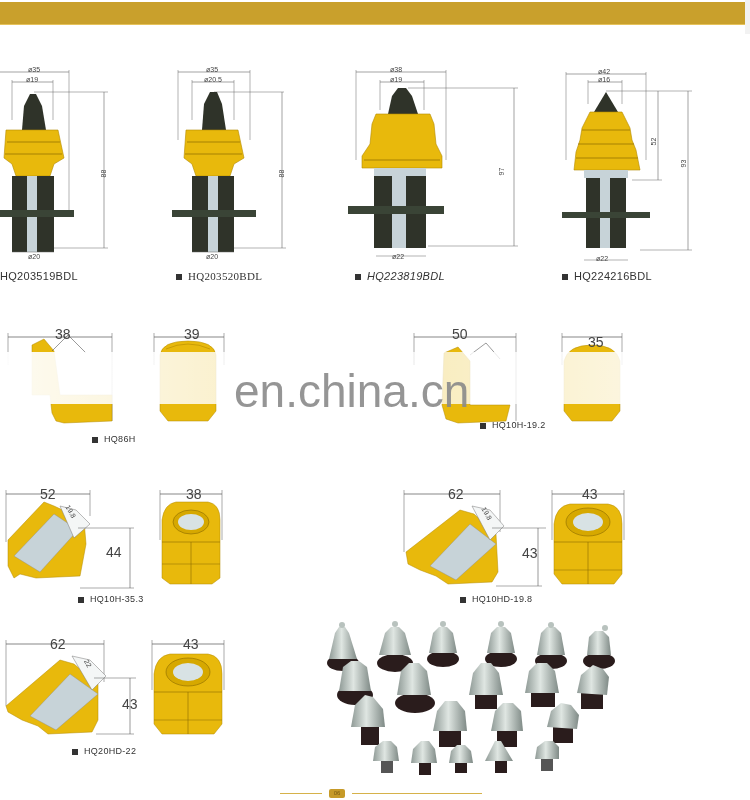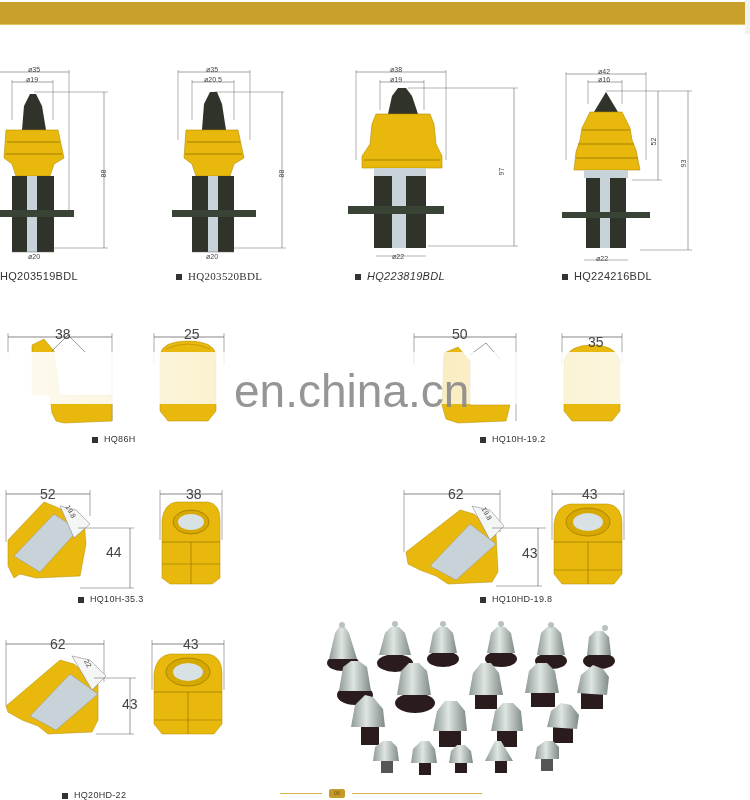--- a/index.html
+++ b/index.html
@@ -145,42 +145,42 @@
     <line x1="64" y1="10" x2="82" y2="28" stroke="#555" stroke-width="0.6"></line>
   </svg>
   <div class="dim dim-big" style="left:55px;top:326px;">38</div>
   <svg width="80" height="100" style="left:150px;top:325px;">
     <line x1="4" y1="12" x2="74" y2="12" stroke="#555" stroke-width="0.7"></line>
     <line x1="4" y1="8" x2="4" y2="40" stroke="#555" stroke-width="0.5"></line>
     <line x1="74" y1="8" x2="74" y2="40" stroke="#555" stroke-width="0.5"></line>
     <path d="M10 30 Q12 16 38 16 Q64 16 66 30 L66 86 L58 96 L18 96 L10 86 Z" fill="#e8b90c" stroke="#b38a00" stroke-width="0.5"></path>
     <path d="M16 24 Q38 14 60 24" fill="none" stroke="#b38a00" stroke-width="0.6"></path>
   </svg>
-  <div class="dim dim-big" style="left:184px;top:326px;">25</div>
+  <div class="dim dim-big" style="left:184px;top:326px;">39</div>
   <div class="label small-label" style="left:92px;top:434px;"><span class="sq"></span><span>HQ86H</span></div>
 </div>
 
 <div>
   <svg width="130" height="100" style="left:400px;top:325px;">
     <line x1="14" y1="12" x2="116" y2="12" stroke="#555" stroke-width="0.7"></line>
     <line x1="14" y1="8" x2="14" y2="40" stroke="#555" stroke-width="0.5"></line>
     <line x1="116" y1="8" x2="116" y2="96" stroke="#555" stroke-width="0.5"></line>
     <path d="M44 28 L58 22 L70 36 L70 80 L110 80 L106 96 L58 98 L46 94 L42 80 Z" fill="#e8b90c" stroke="#b38a00" stroke-width="0.5"></path>
     <line x1="70" y1="30" x2="86" y2="18" stroke="#555" stroke-width="0.6"></line>
     <line x1="86" y1="18" x2="100" y2="34" stroke="#555" stroke-width="0.6"></line>
   </svg>
   <div class="dim dim-big" style="left:452px;top:326px;">50</div>
   <svg width="80" height="100" style="left:556px;top:325px;">
     <line x1="6" y1="12" x2="66" y2="12" stroke="#555" stroke-width="0.7"></line>
     <line x1="6" y1="8" x2="6" y2="40" stroke="#555" stroke-width="0.5"></line>
     <line x1="66" y1="8" x2="66" y2="40" stroke="#555" stroke-width="0.5"></line>
     <path d="M8 36 Q12 20 36 20 Q60 20 64 36 L64 86 L56 96 L16 96 L8 86 Z" fill="#e8b90c" stroke="#b38a00" stroke-width="0.5"></path>
   </svg>
   <div class="dim dim-big" style="left:588px;top:326px;margin-top:8px;">35</div>
-  <div class="label small-label" style="left:480px;top:434px;"><span class="sq"></span><span>HQ10H-19.2</span></div>
+  <div class="label small-label" style="left:480px;top:420px;"><span class="sq"></span><span>HQ10H-19.2</span></div>
 </div>
 
 <div class="wm-band"></div>
 <div class="watermark">en.china.cn</div>
 
 <div>
   <svg width="140" height="110" style="left:0;top:480px;">
     <line x1="6" y1="14" x2="90" y2="14" stroke="#555" stroke-width="0.7"></line>
     <line x1="6" y1="10" x2="6" y2="62" stroke="#555" stroke-width="0.5"></line>
     <line x1="90" y1="10" x2="90" y2="36" stroke="#555" stroke-width="0.5"></line>
@@ -229,21 +229,21 @@
     <line x1="4" y1="10" x2="4" y2="60" stroke="#555" stroke-width="0.5"></line>
     <line x1="76" y1="10" x2="76" y2="60" stroke="#555" stroke-width="0.5"></line>
     <path d="M6 44 Q8 26 22 24 L60 24 Q74 26 74 44 L74 94 L66 104 L14 104 L6 94 Z" fill="#e8b90c" stroke="#b38a00" stroke-width="0.5"></path>
     <ellipse cx="40" cy="42" rx="22" ry="14" fill="#d6a800" stroke="#8a6a00" stroke-width="0.6"></ellipse>
     <ellipse cx="40" cy="42" rx="15" ry="9" fill="#d8e2e4"></ellipse>
     <line x1="6" y1="62" x2="74" y2="62" stroke="#8a6a00" stroke-width="0.6"></line>
     <line x1="40" y1="62" x2="40" y2="104" stroke="#8a6a00" stroke-width="0.6"></line>
     <line x1="6" y1="90" x2="74" y2="90" stroke="#8a6a00" stroke-width="0.5"></line>
   </svg>
   <div class="dim dim-big" style="left:582px;top:486px;">43</div>
-  <div class="label small-label" style="left:480px;top:594px;"><span class="sq"></span><span>HQ10HD-19.8</span></div>
+  <div class="label small-label" style="left:460px;top:594px;"><span class="sq"></span><span>HQ10HD-19.8</span></div>
 </div>
 
 <div>
   <svg width="150" height="110" style="left:0;top:630px;">
     <line x1="6" y1="14" x2="104" y2="14" stroke="#555" stroke-width="0.7"></line>
     <line x1="6" y1="10" x2="6" y2="76" stroke="#555" stroke-width="0.5"></line>
     <line x1="104" y1="10" x2="104" y2="52" stroke="#555" stroke-width="0.5"></line>
     <path d="M6 76 L60 30 L74 34 L98 54 L98 90 L92 102 L48 104 L38 96 L22 90 L8 82 Z" fill="#e8b90c" stroke="#b38a00" stroke-width="0.5"></path>
     <path d="M30 86 L70 44 L98 64 L56 100 Z" fill="#c7d3d8" stroke="#888" stroke-width="0.4"></path>
     <path d="M72 26 L90 30 L106 46 L92 60 Z" fill="#f4f6f6" stroke="#777" stroke-width="0.5"></path>
@@ -259,21 +259,21 @@
     <line x1="4" y1="10" x2="4" y2="60" stroke="#555" stroke-width="0.5"></line>
     <line x1="76" y1="10" x2="76" y2="60" stroke="#555" stroke-width="0.5"></line>
     <path d="M6 44 Q8 26 22 24 L60 24 Q74 26 74 44 L74 94 L66 104 L14 104 L6 94 Z" fill="#e8b90c" stroke="#b38a00" stroke-width="0.5"></path>
     <ellipse cx="40" cy="42" rx="22" ry="14" fill="#d6a800" stroke="#8a6a00" stroke-width="0.6"></ellipse>
     <ellipse cx="40" cy="42" rx="15" ry="9" fill="#d8e2e4"></ellipse>
     <line x1="6" y1="62" x2="74" y2="62" stroke="#8a6a00" stroke-width="0.6"></line>
     <line x1="40" y1="62" x2="40" y2="104" stroke="#8a6a00" stroke-width="0.6"></line>
     <line x1="6" y1="90" x2="74" y2="90" stroke="#8a6a00" stroke-width="0.5"></line>
   </svg>
   <div class="dim dim-big" style="left:183px;top:636px;">43</div>
-  <div class="label small-label" style="left:62px;top:746px;margin-top:44px;"><span class="sq"></span><span>HQ20HD-22</span></div>
+  <div class="label small-label" style="left:72px;top:746px;"><span class="sq"></span><span>HQ20HD-22</span></div>
 </div>
 
 <svg width="310" height="165" style="left:315px;top:615px;">
   <defs>
     <linearGradient id="steel" x1="0" x2="1" y1="0" y2="0">
       <stop offset="0" stop-color="#8f9a96"></stop>
       <stop offset="0.45" stop-color="#dfe6e2"></stop>
       <stop offset="1" stop-color="#7f8a86"></stop>
     </linearGradient>
   </defs>

